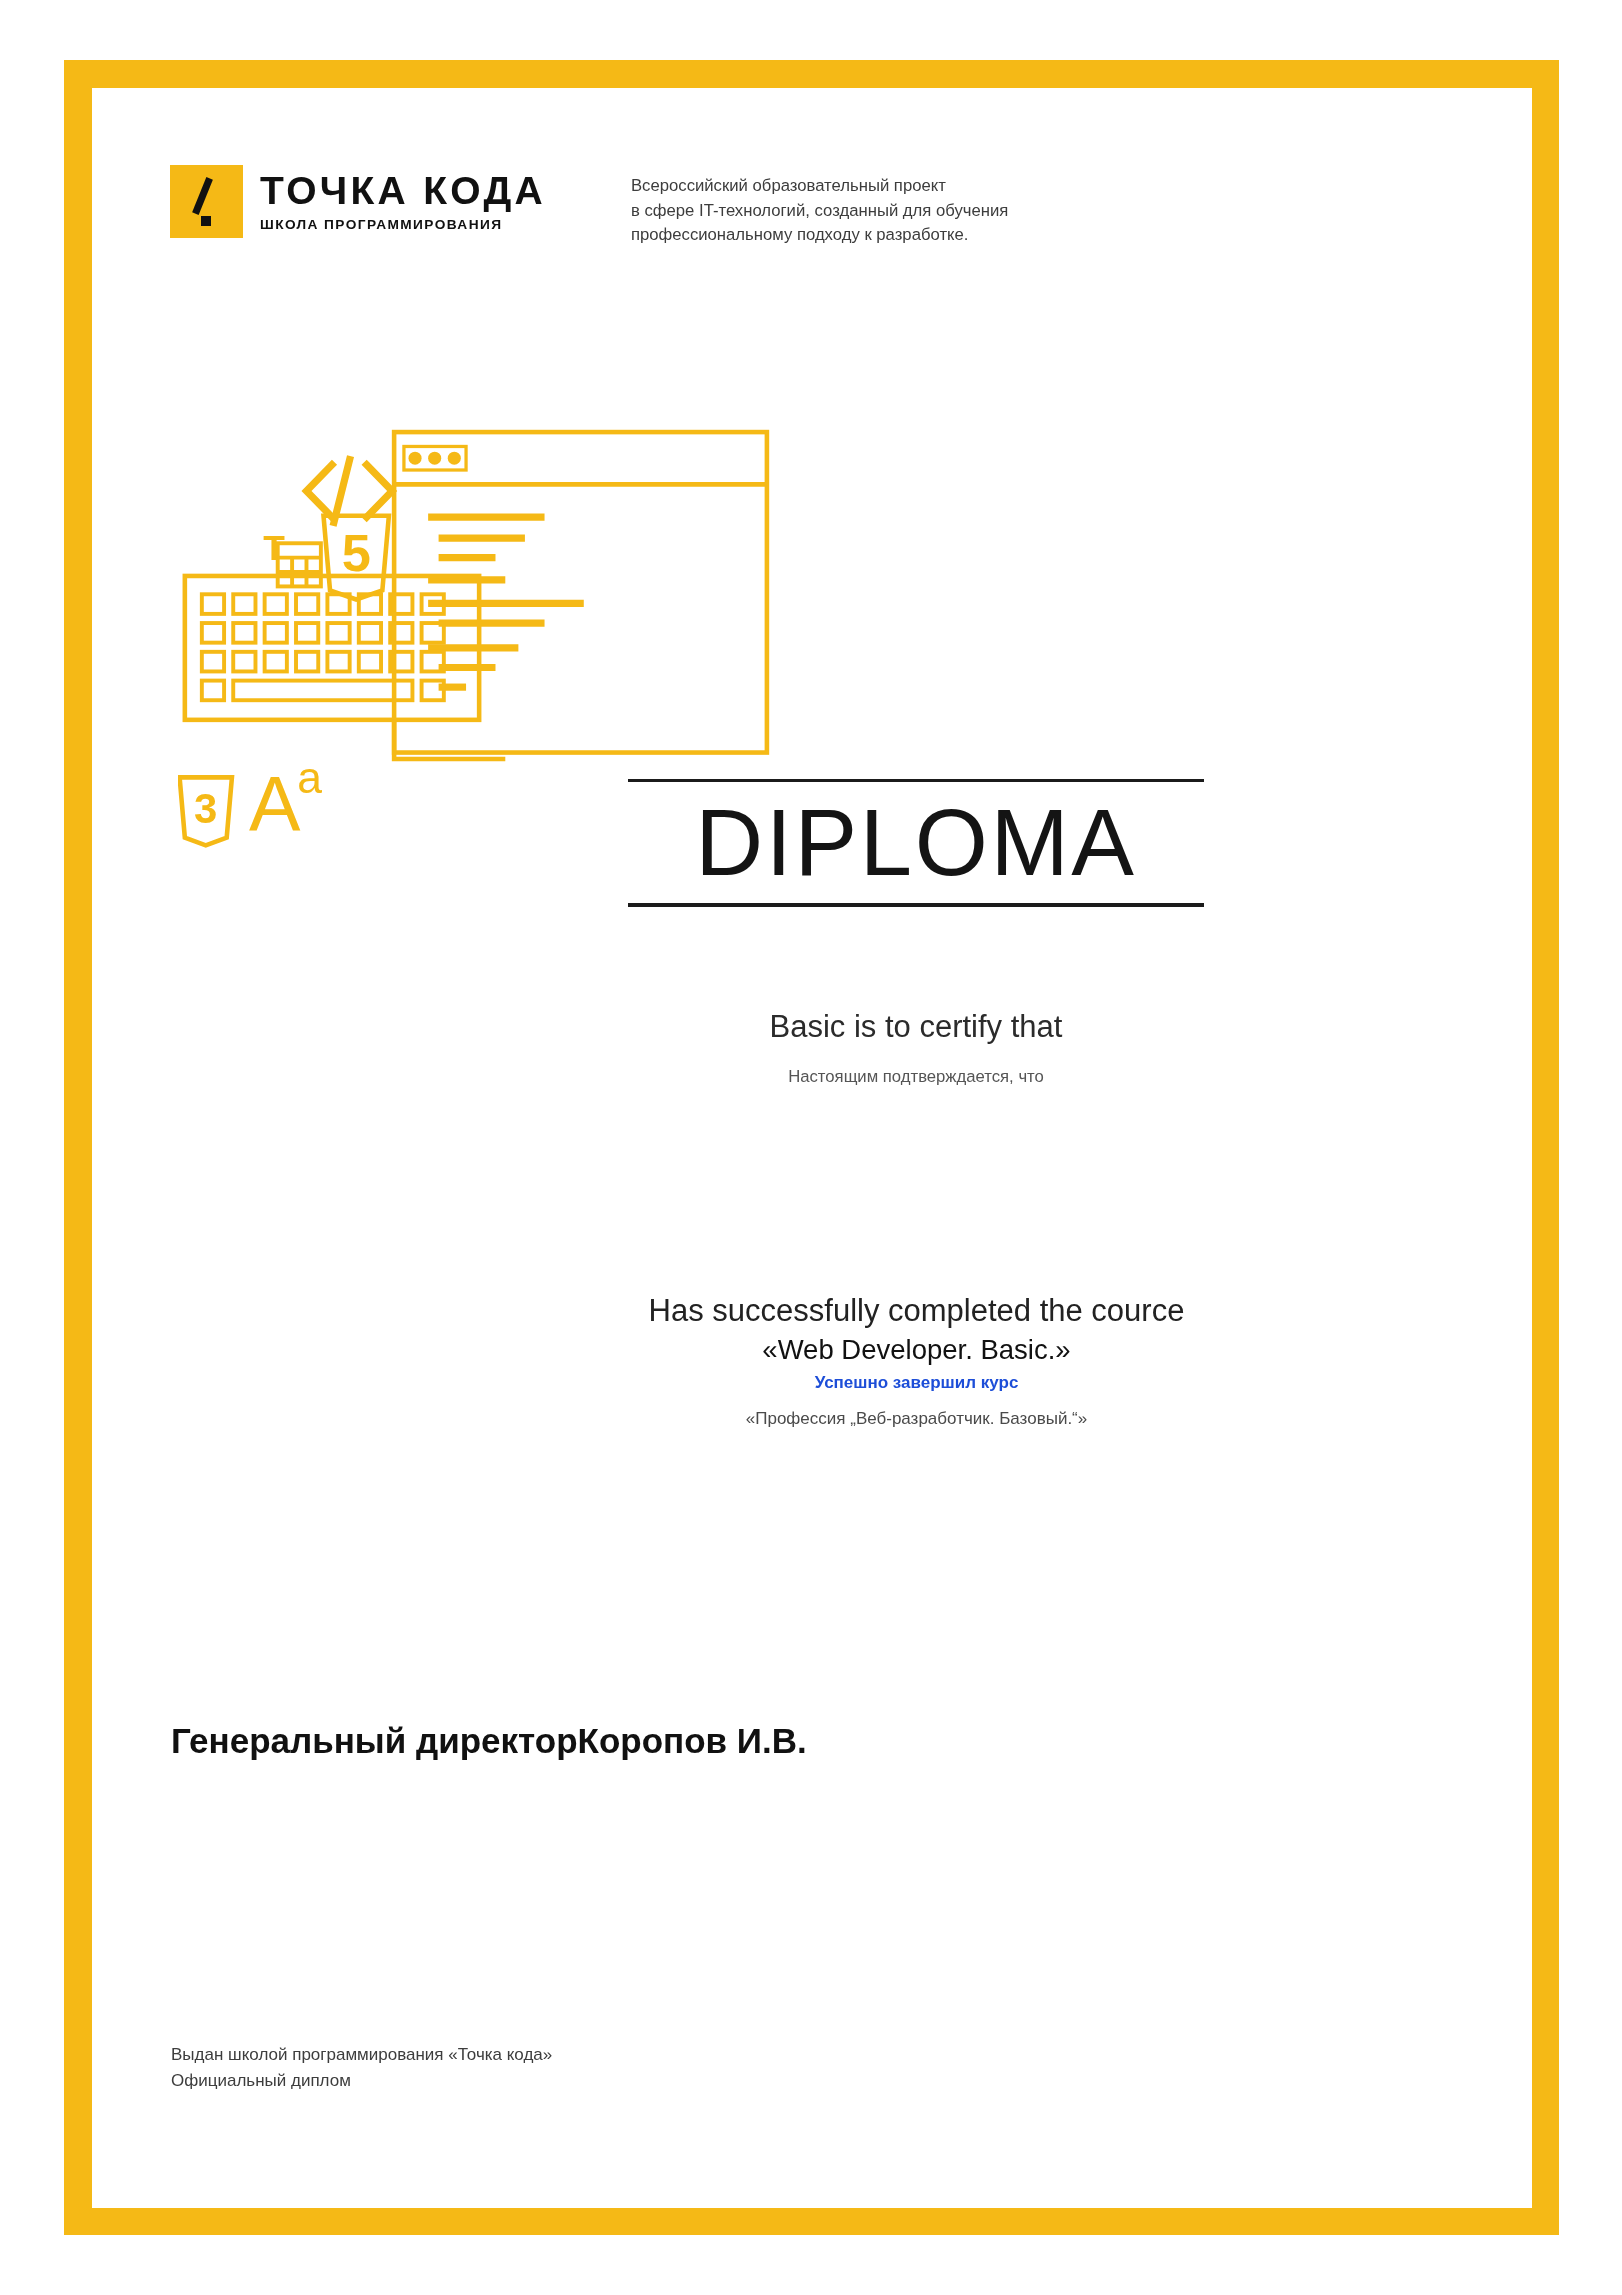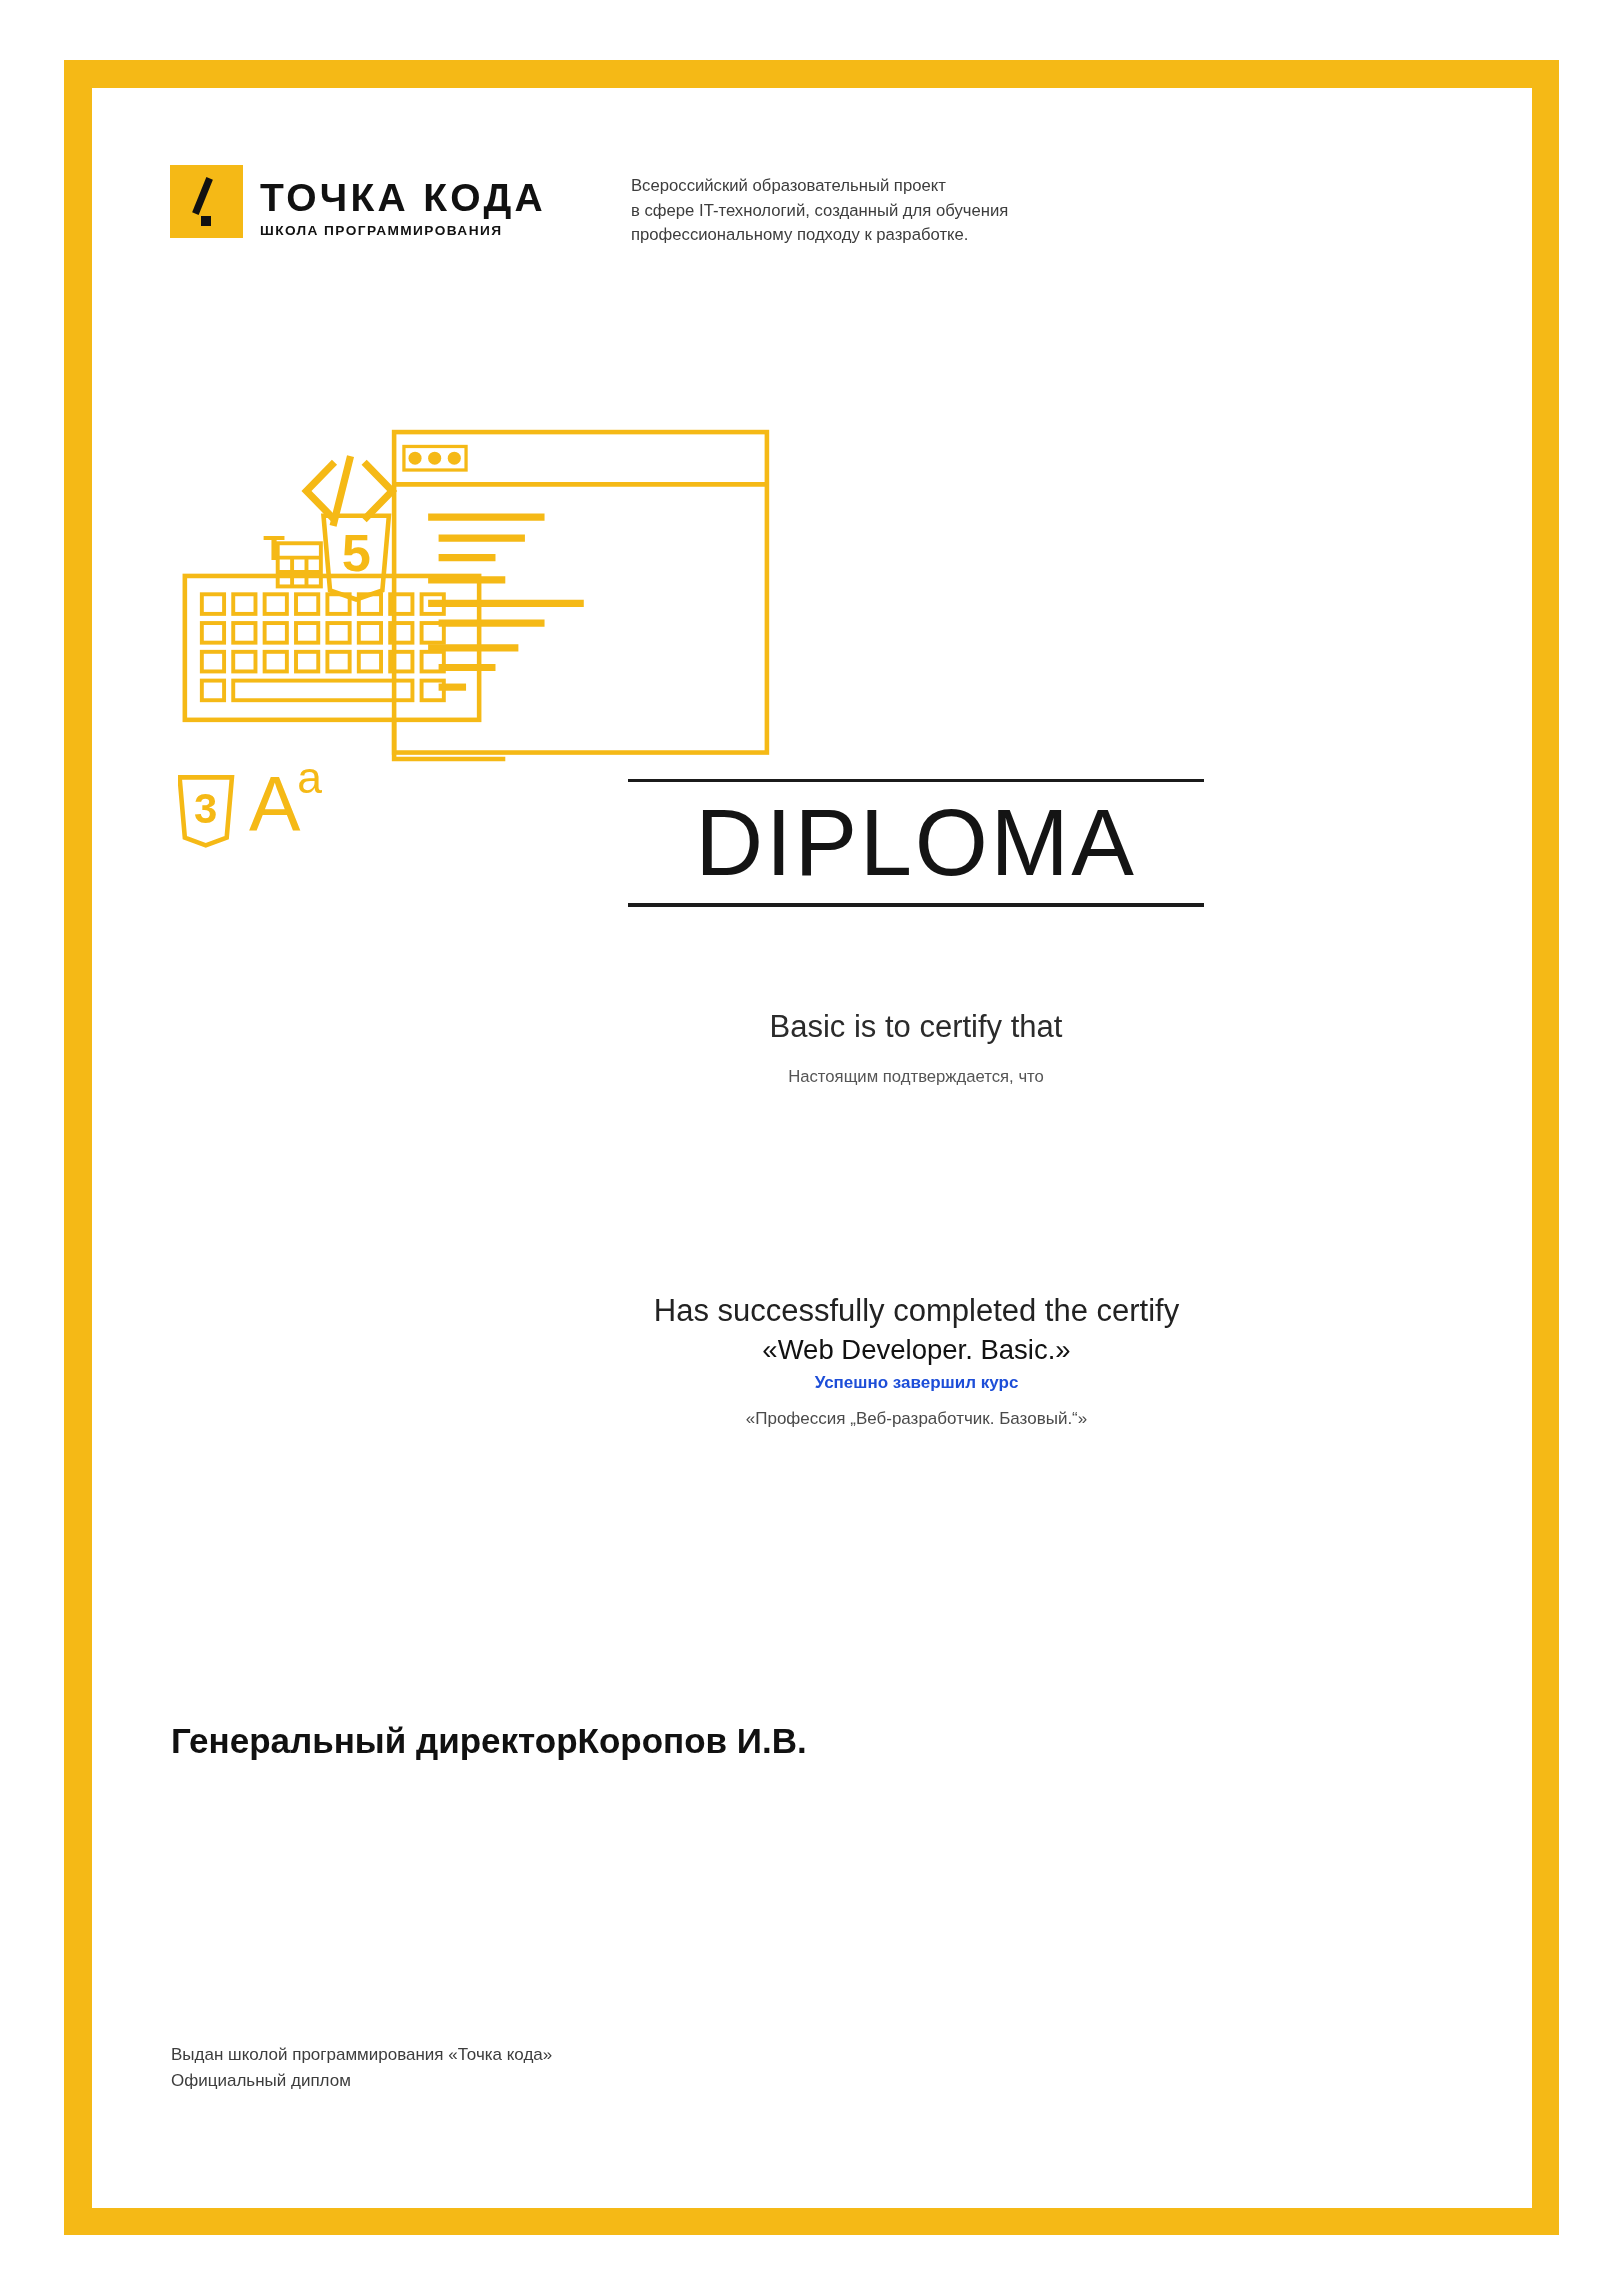--- a/index.html
+++ b/index.html
@@ -44,21 +44,21 @@
   .header {
     position: absolute;
     left: 170px;
     top: 165px;
     width: 1243px;
     display: flex;
     align-items: flex-start;
   }
   .logo-block {
     display: flex;
-    align-items: flex-end;
+    align-items: center;
     flex: 0 0 auto;
   }
   .logo-mark {
     position: relative;
     width: 73px;
     height: 73px;
     background: #f5b916;
     flex: 0 0 auto;
   }
   .logo-mark .slash {
@@ -341,21 +341,21 @@
     <div class="diploma-word">DIPLOMA</div>
     <div class="rule-bottom"></div>
   </div>
 
   <div class="certify-block">
     <div class="certify-en">Basic is to certify that</div>
     <div class="certify-ru">Настоящим подтверждается, что</div>
   </div>
 
   <div class="course-block">
-    <div class="course-en-1">Has successfully completed the certify</div>
+    <div class="course-en-1">Has successfully completed the cource</div>
     <div class="course-en-2">«Web Developer. Basic.»</div>
     <div class="course-ru-1">Успешно завершил курс</div>
     <div class="course-ru-2">«Профессия „Веб-разработчик. Базовый.“»</div>
   </div>
 
   <div class="sign-row">
     <div class="sign-role">Генеральный директор</div>
     <div class="sign-name">Коропов И.В.</div>
   </div>
 

